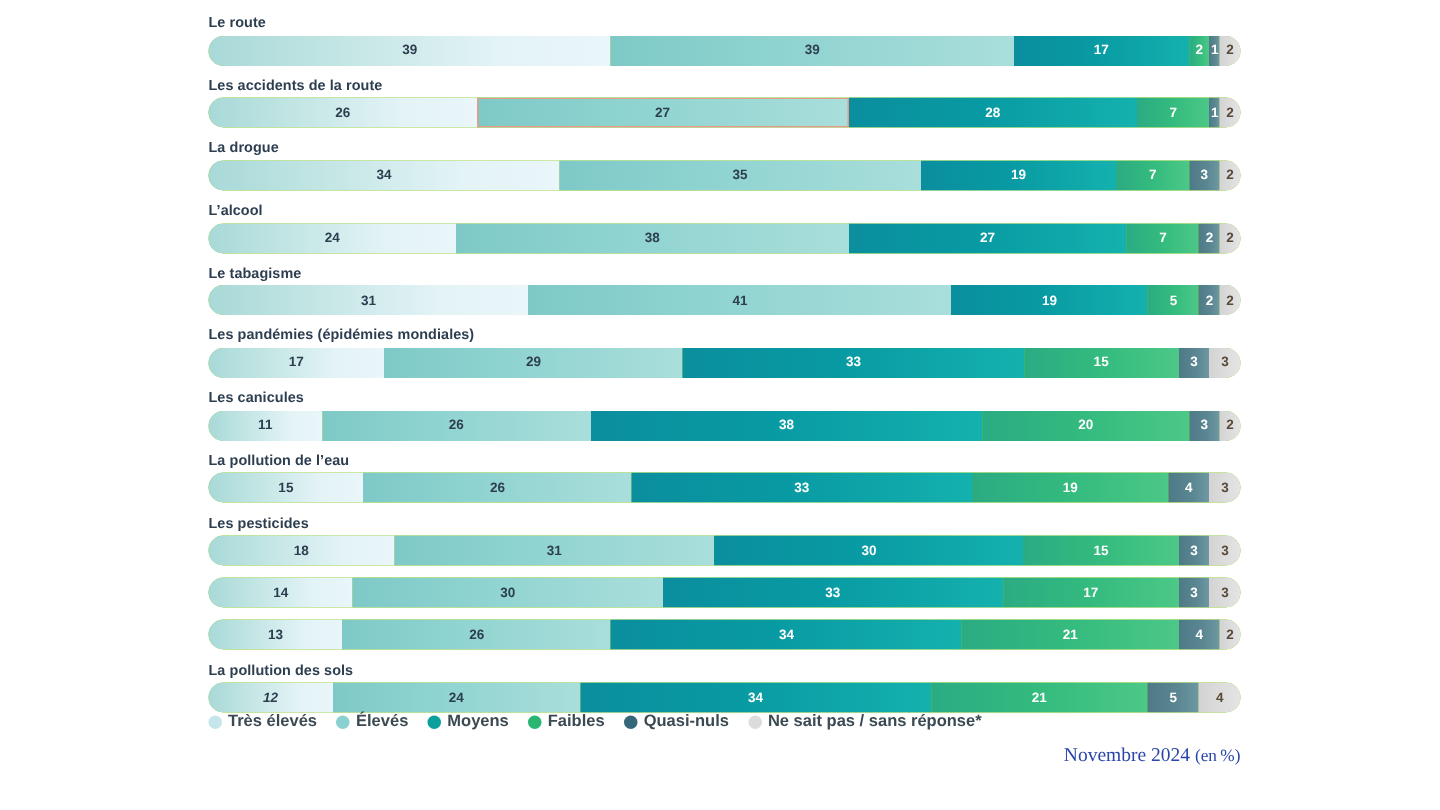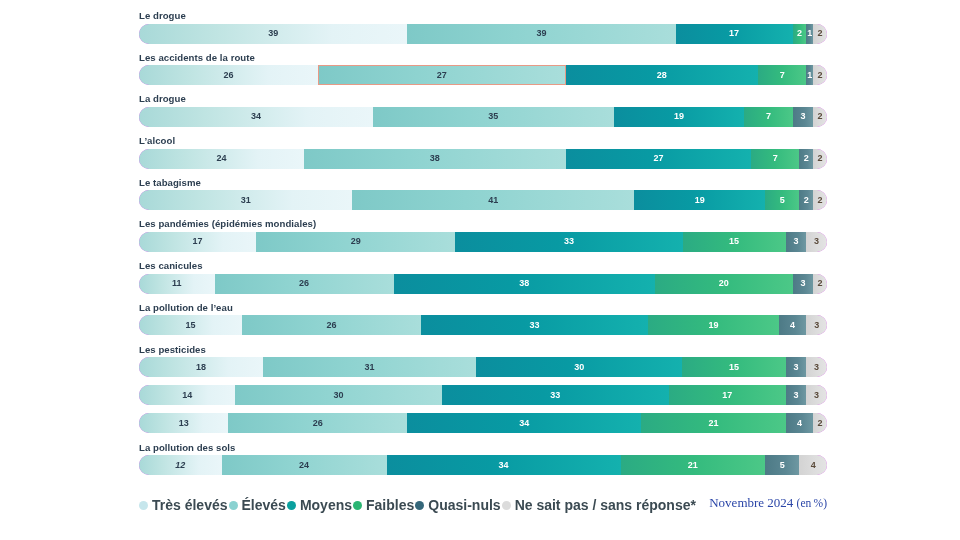--- a/index.html
+++ b/index.html
@@ -32,21 +32,21 @@
     line-height:11px;
     white-space:nowrap;
   }
   .bar{
     position:relative;
     display:flex;
     height:20px;
     width:688px;
     border-radius:10px;
     overflow:hidden;
-    background:#d946ef;
+    background:#84cc16;
   }
   .seg{
     position:relative;
     display:flex;
     align-items:center;
     justify-content:center;
     height:100%;
     font-size:9px;
     font-weight:700;
     overflow:hidden;
@@ -58,25 +58,25 @@
   .s1{ background:linear-gradient(90deg,#7ec9c7 0%,#8ed3d0 40%,#a9dedb 100%); color:#2c3e50;}
   .s2{ background:linear-gradient(90deg,#0b8e9e 0%,#089aa3 45%,#14b1ae 100%); color:#ffffff;}
   .s3{ background:linear-gradient(90deg,#2bab83 0%,#34bb7e 50%,#4cc887 100%); color:#ffffff;}
   .s4{ background:linear-gradient(90deg,#4d7a86 0%,#5b8793 60%,#6e98a2 100%); color:#ffffff;}
   .s5{ background:linear-gradient(90deg,#d3d3d3 0%,#dcdcdc 50%,#e4e4e4 100%); color:#5a4a3a;}
   .row.outlined .s1{ box-shadow: inset 0 0 0 1px #e79a86; }
 
   .legend{
     position:absolute;
     left:139px;
-    top:497px;
+    top:475px;
     display:flex;
     align-items:center;
-    gap:1px;
-    font-size:14px;
+    gap:13px;
+    font-size:11px;
     color:#3b4a52;
     font-weight:600;
   }
   .legend-item{display:flex;align-items:center;gap:4px;white-space:nowrap;}
   .dot{width:9px;height:9px;border-radius:50%;display:inline-block;}
   .dot.d0{background:#c6e6ec;}
   .dot.d1{background:#8ad2d1;}
   .dot.d2{background:#0ba09e;}
   .dot.d3{background:#2bb573;}
   .dot.d4{background:#35677a;}
@@ -93,21 +93,21 @@
   }
   .footnote .pct{font-size:11.5px;}
 </style>
 </head>
 <body>
 
 <div id="chart-root">
 
   <div class="rows" id="rows">
       <div class="row">
-        <div class="row-label">Le drogue</div>
+        <div class="row-label">Le route</div>
         <div class="bar">
           <div class="seg s0" title="Très élevés : 39%" style="flex: 0 0 39%;">
             <span>39</span>
           </div>
           <div class="seg s1" title="Élevés : 39%" style="flex: 0 0 39%;">
             <span>39</span>
           </div>
           <div class="seg s2" title="Moyens : 17%" style="flex: 0 0 17%;">
             <span>17</span>
           </div>

